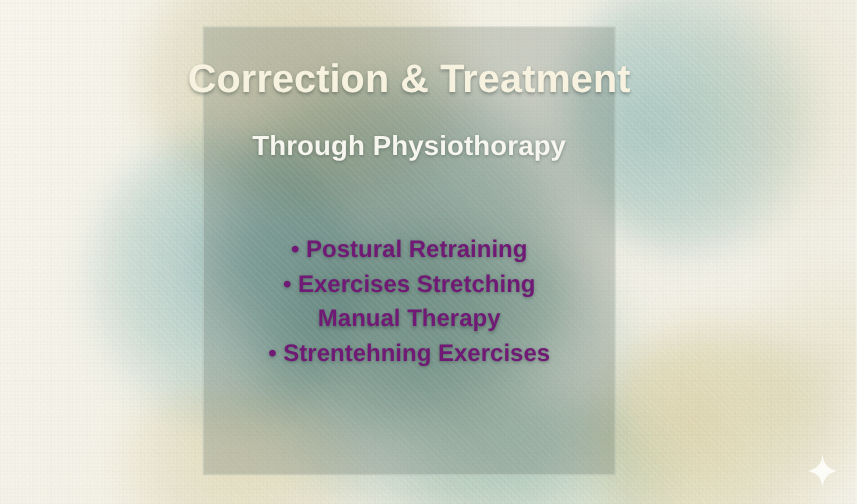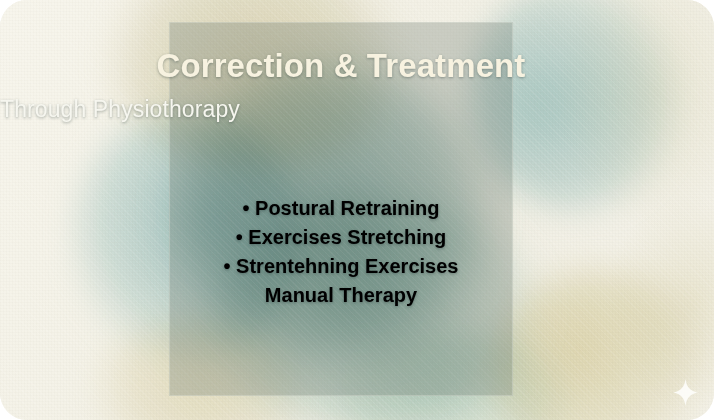--- a/index.html
+++ b/index.html
@@ -12,21 +12,20 @@
     font-family: "Liberation Sans", "DejaVu Sans", sans-serif;
   }
 
   
   .slide {
     position: relative;
     width: 714px;
     height: 420px;
     overflow: hidden;
     background: #f4f2e8;
-    border-radius: 27px;
   }
 
   
   .bg-base {
     position: absolute;
     inset: 0;
     background:
       radial-gradient(ellipse 140px 190px at 92% 22%, rgba(226,222,196,0.55) 0%, rgba(226,222,196,0) 72%),
       radial-gradient(ellipse 120px 150px at 97% 72%, rgba(224,218,186,0.50) 0%, rgba(224,218,186,0) 72%),
       linear-gradient(120deg, #f7f5ec 0%, #f3f1e6 38%, #f1efe4 64%, #f4f2e9 100%);
@@ -139,45 +138,46 @@
     font-weight: bold;
     letter-spacing: 0.1px;
     color: #f7f2e0;
     text-shadow: 0 1px 3px rgba(40,58,56,0.40);
     white-space: nowrap;
   }
 
   .subhead {
     position: absolute;
     left: 0;
-    top: 96px;
+    top: 108px;
     width: 682px;
+    text-align: center;
     font-size: 23px;
-    font-weight: normal;
+    font-weight: bold;
     letter-spacing: 0.1px;
     color: #f6f6ef;
     text-shadow: 0 1px 3px rgba(40,58,56,0.42);
     white-space: nowrap;
   }
 
   .bullet-list {
     position: absolute;
     left: 0;
     top: 194px;
     width: 682px;
     margin: 0;
     padding: 0;
     list-style: none;
   }
   .bullet-item {
     text-align: center;
     font-size: 20px;
     font-weight: bold;
     line-height: 29px;
-    color: #000000;
+    color: #701a75;
     text-shadow: 0 1px 3px rgba(40,58,56,0.45);
     white-space: nowrap;
   }
 
   
   .sparkle {
     position: absolute;
     left: 673px;
     top: 379px;
     width: 25px;
@@ -205,22 +205,22 @@
 
   <div class="text-layer">
 
     <div class="headline">Correction &amp; Treatment</div>
 
     <div class="subhead">Through Physiothorapy</div>
 
     <ul class="bullet-list">
       <li class="bullet-item">• Postural Retraining</li>
       <li class="bullet-item">• Exercises Stretching</li>
+      <li class="bullet-item">Manual Therapy</li>
       <li class="bullet-item">• Strentehning Exercises</li>
-      <li class="bullet-item">Manual Therapy</li>
     </ul>
 
     <svg class="sparkle" viewBox="0 0 25 27">
       <path d="M12.5 0 C13.6 8.0 16.8 11.6 24.5 13.5 C16.8 15.4 13.6 19.0 12.5 27 C11.4 19.0 8.2 15.4 0.5 13.5 C8.2 11.6 11.4 8.0 12.5 0 Z" fill="#fdfdfa" fill-opacity="0.92"></path>
     </svg>
 
   </div>
 </div>
 
 </body></html>

